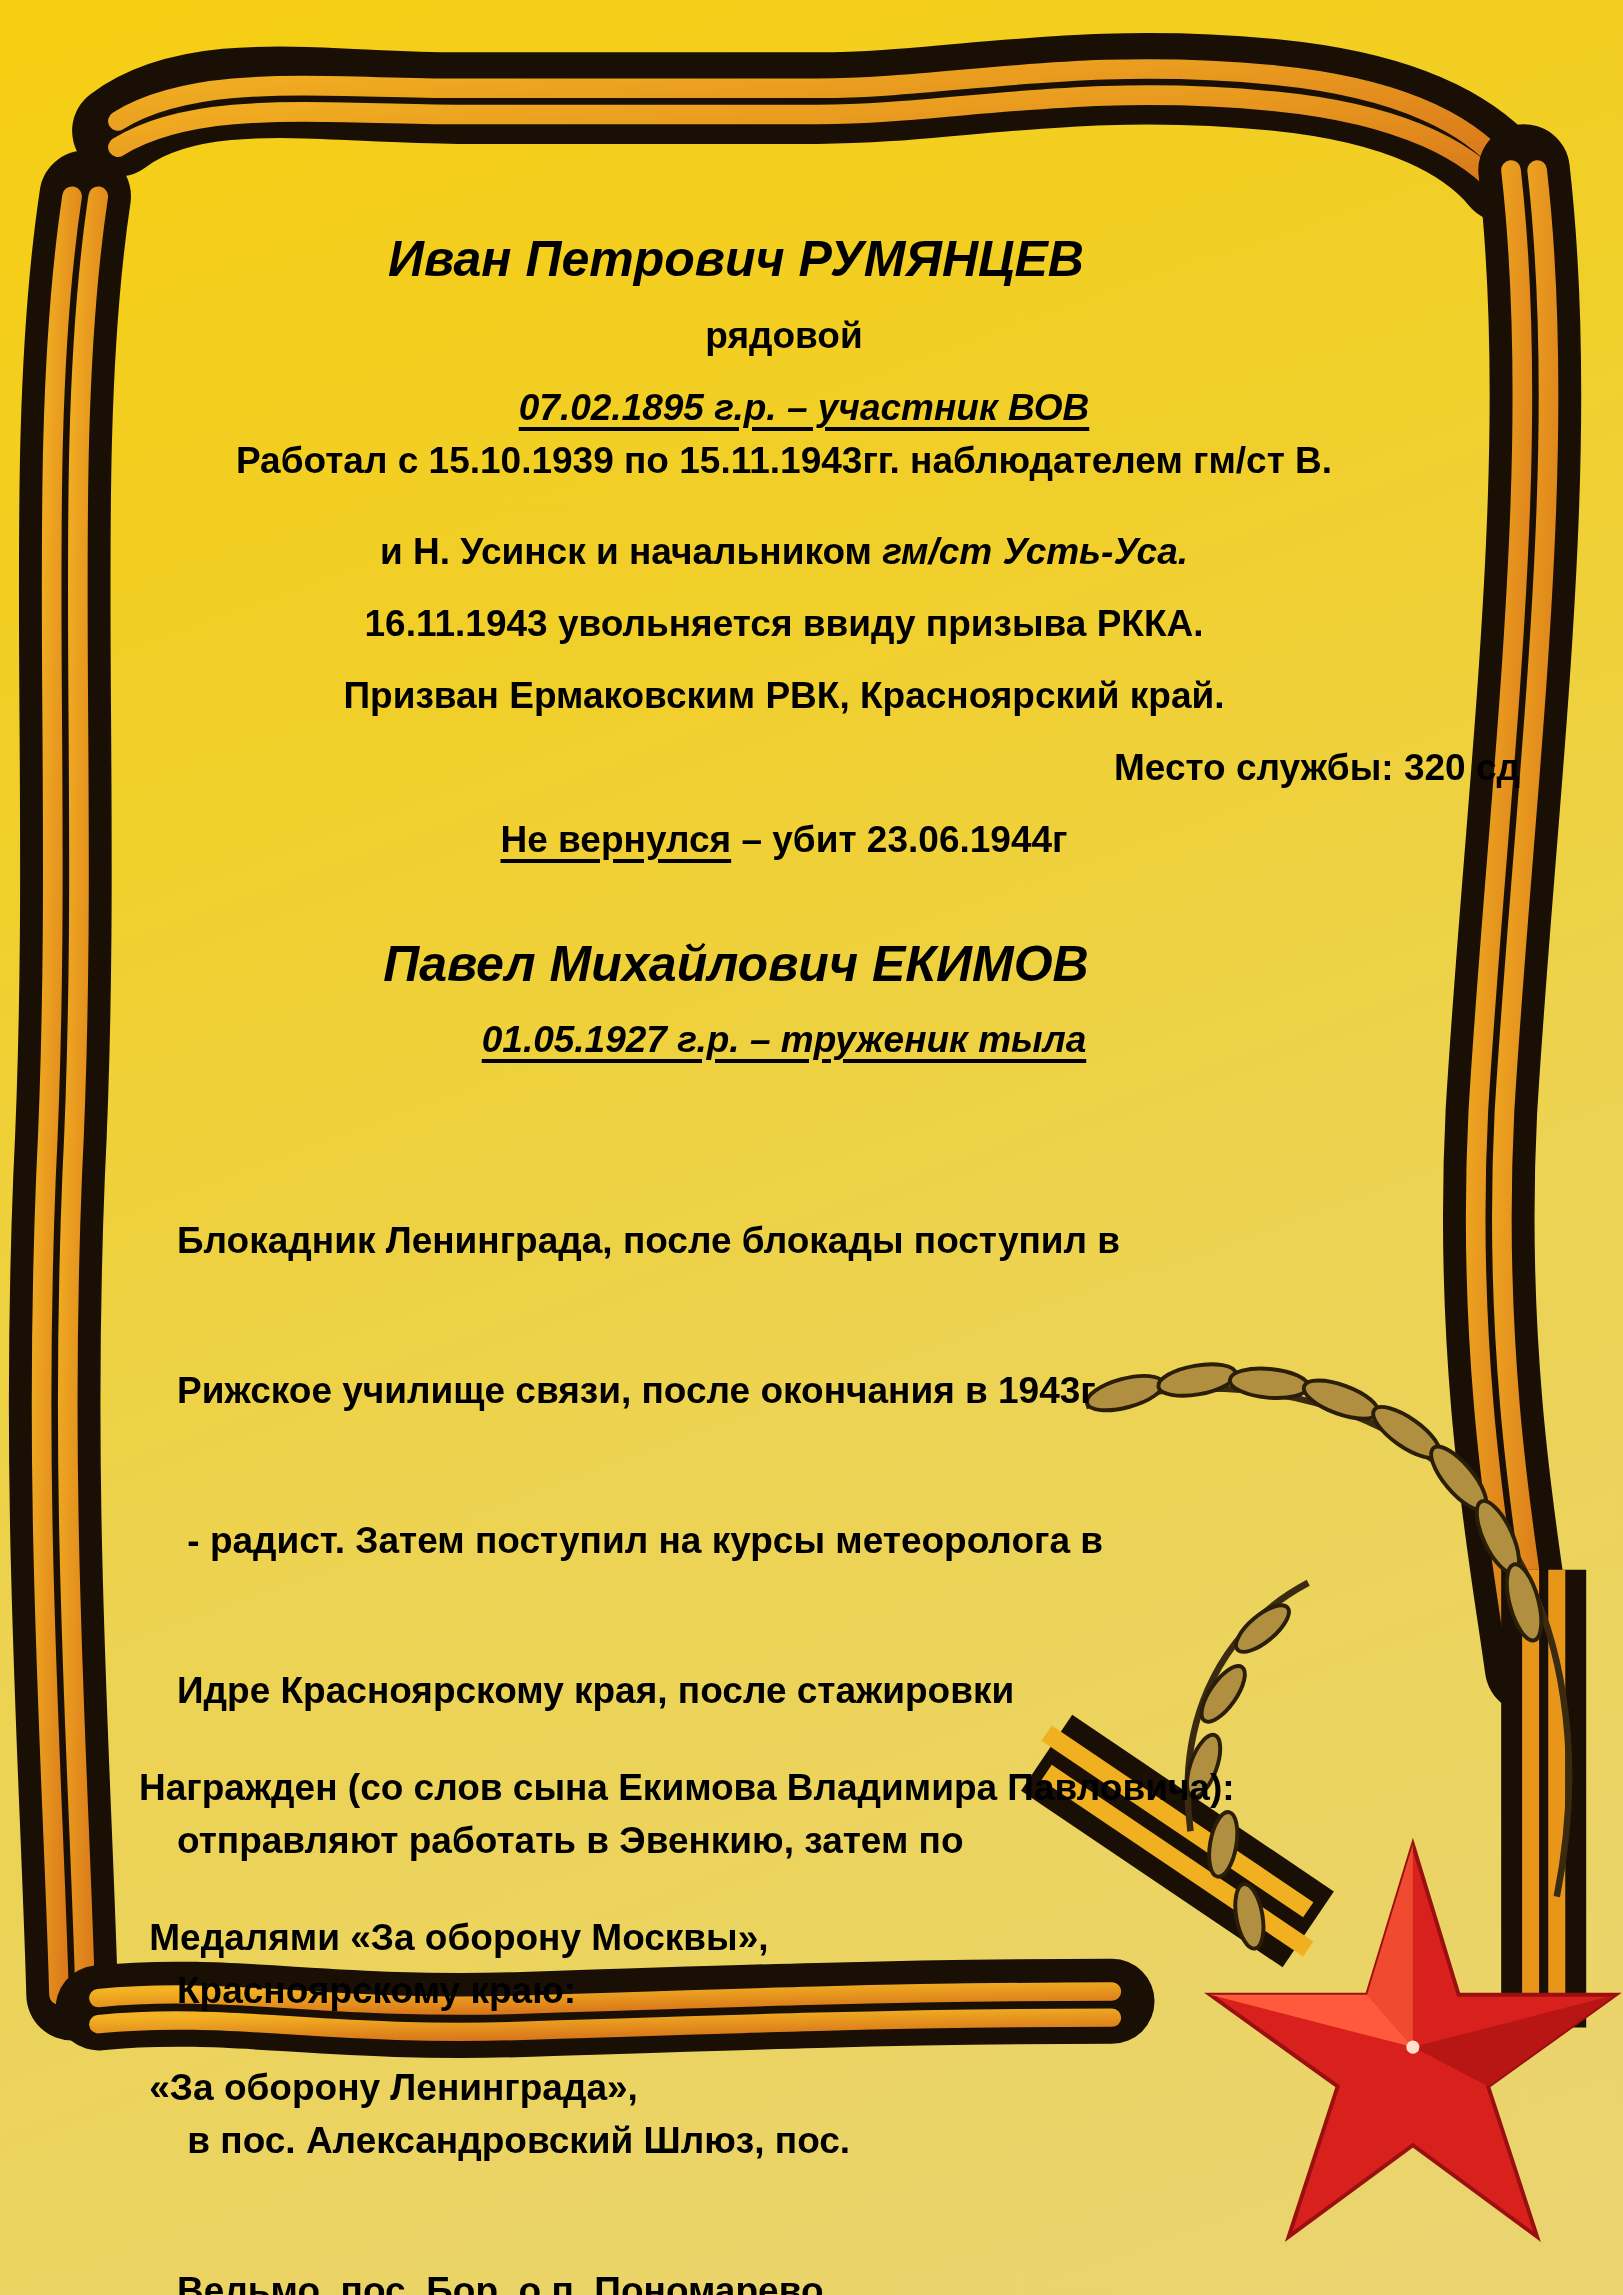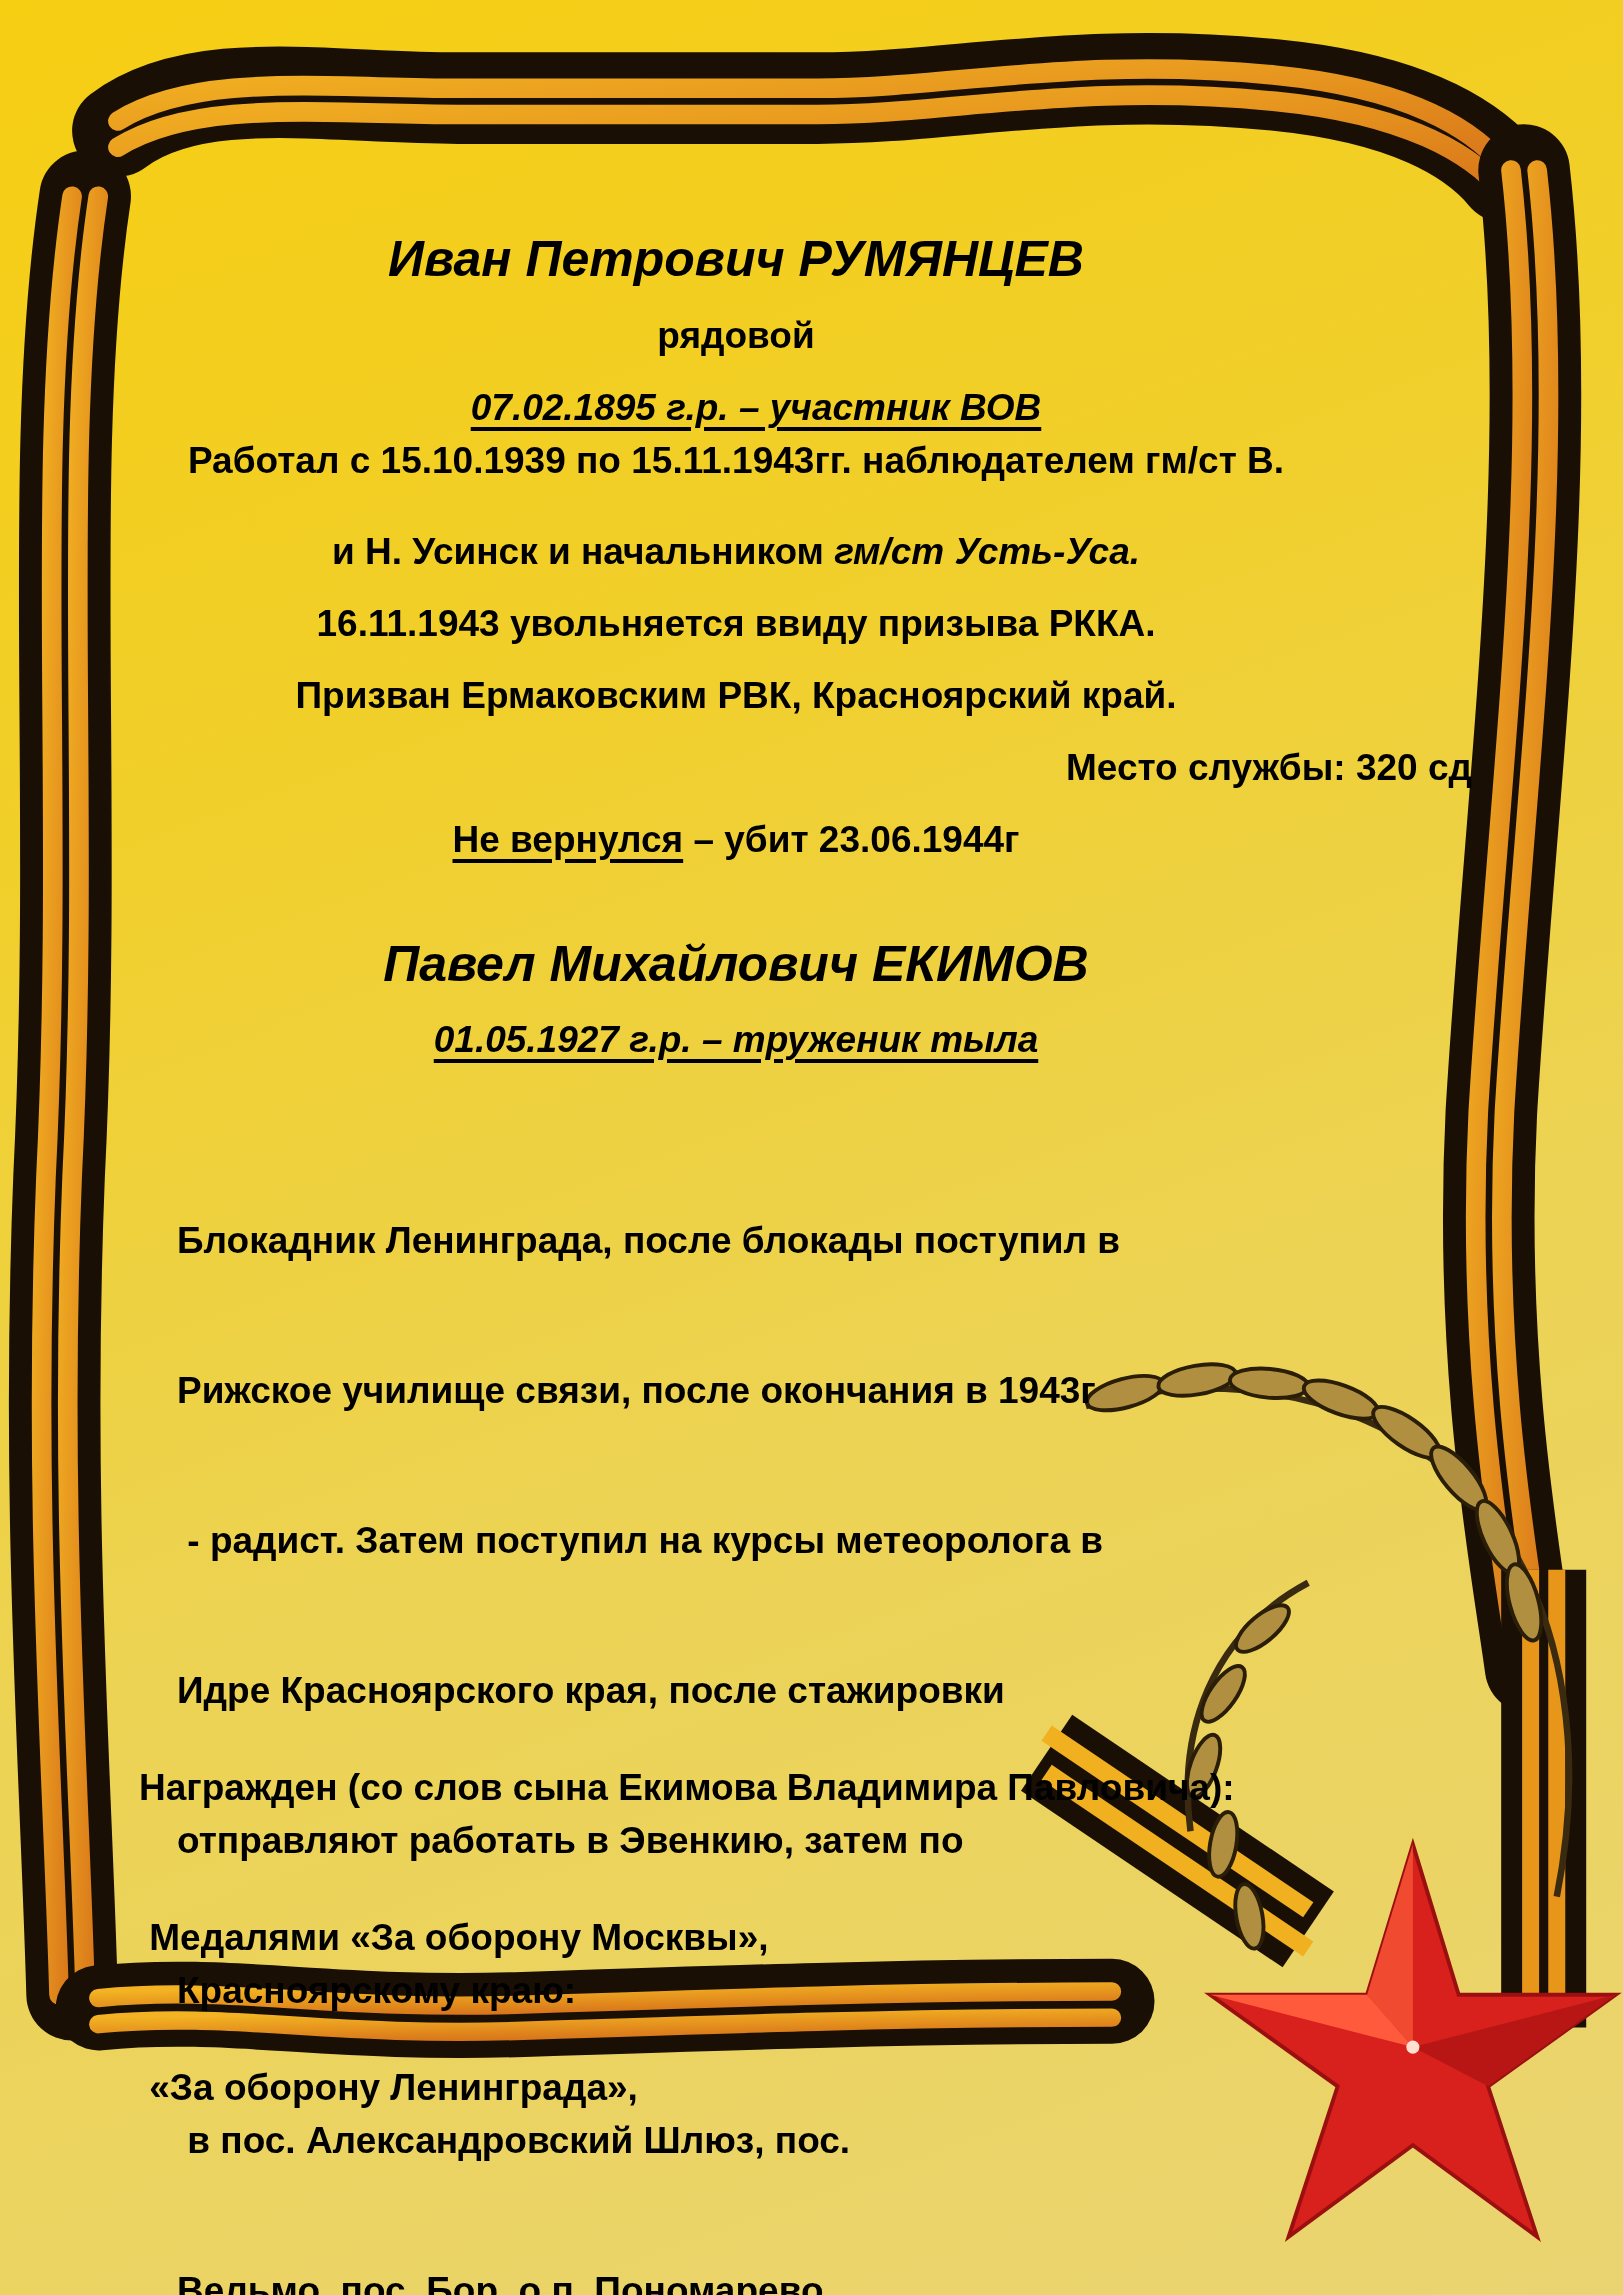--- a/index.html
+++ b/index.html
@@ -6,21 +6,21 @@
   body {
     width: 1623px; height: 2295px; position: relative; overflow: hidden;
     background: linear-gradient(160deg, #f6ce12 0%, #f1cf2a 30%, #ecd353 60%, #ead472 100%);
     font-family: "Liberation Sans", sans-serif;
     color: #000;
   }
   .layer { position: absolute; left: 0; top: 0; width: 1623px; height: 2295px; }
   .text-block { position: absolute; left: 0; top: 0; width: 1623px; }
   .c { position: absolute; left: 0; width: 1472px; text-align: center; white-space: nowrap; font-weight: bold; }
   .name { font-size: 50px; font-style: italic; }
-  .line { font-size: 37px; }
+  .line { font-size: 37px; margin-left: 48px; }
   .ul { text-decoration: underline; text-decoration-thickness: 3.9px; text-underline-offset: 6.5px; }
   .it { font-style: italic; }
   .para { position: absolute; font-weight: bold; font-size: 37px; white-space: pre; line-height: 50px; }
 </style>
 </head>
 <body>
 
 <svg class="layer" viewBox="0 0 2481 3509">
   <defs>
     <linearGradient id="orng" x1="0" y1="0" x2="1" y2="1">
@@ -109,21 +109,21 @@
     <span class="ul">Не вернулся</span><span> – убит 23.06.1944г</span>
   </div>
 
   <div class="c name" style="top:935px;">Павел Михайлович ЕКИМОВ</div>
   <div class="c line it ul" style="top:1019px;">01.05.1927 г.р. – труженик тыла</div>
 
   <div class="para" style="left:177px; top:1116px;">
     <div>Блокадник Ленинграда, после блокады поступил в</div>
     <div>Рижское училище связи, после окончания в 1943г</div>
     <div> - радист. Затем поступил на курсы метеоролога в</div>
-    <div>Идре Красноярского края, после стажировки</div>
+    <div>Идре Красноярскому края, после стажировки</div>
     <div>отправляют работать в Эвенкию, затем по</div>
     <div>Красноярскому краю:</div>
     <div> в пос. Александровский Шлюз, пос.</div>
     <div>Вельмо, пос. Бор, о.п. Пономарево,</div>
     
     
     
   </div>
 
   <div class="para" style="left:139px; top:1663px;">

